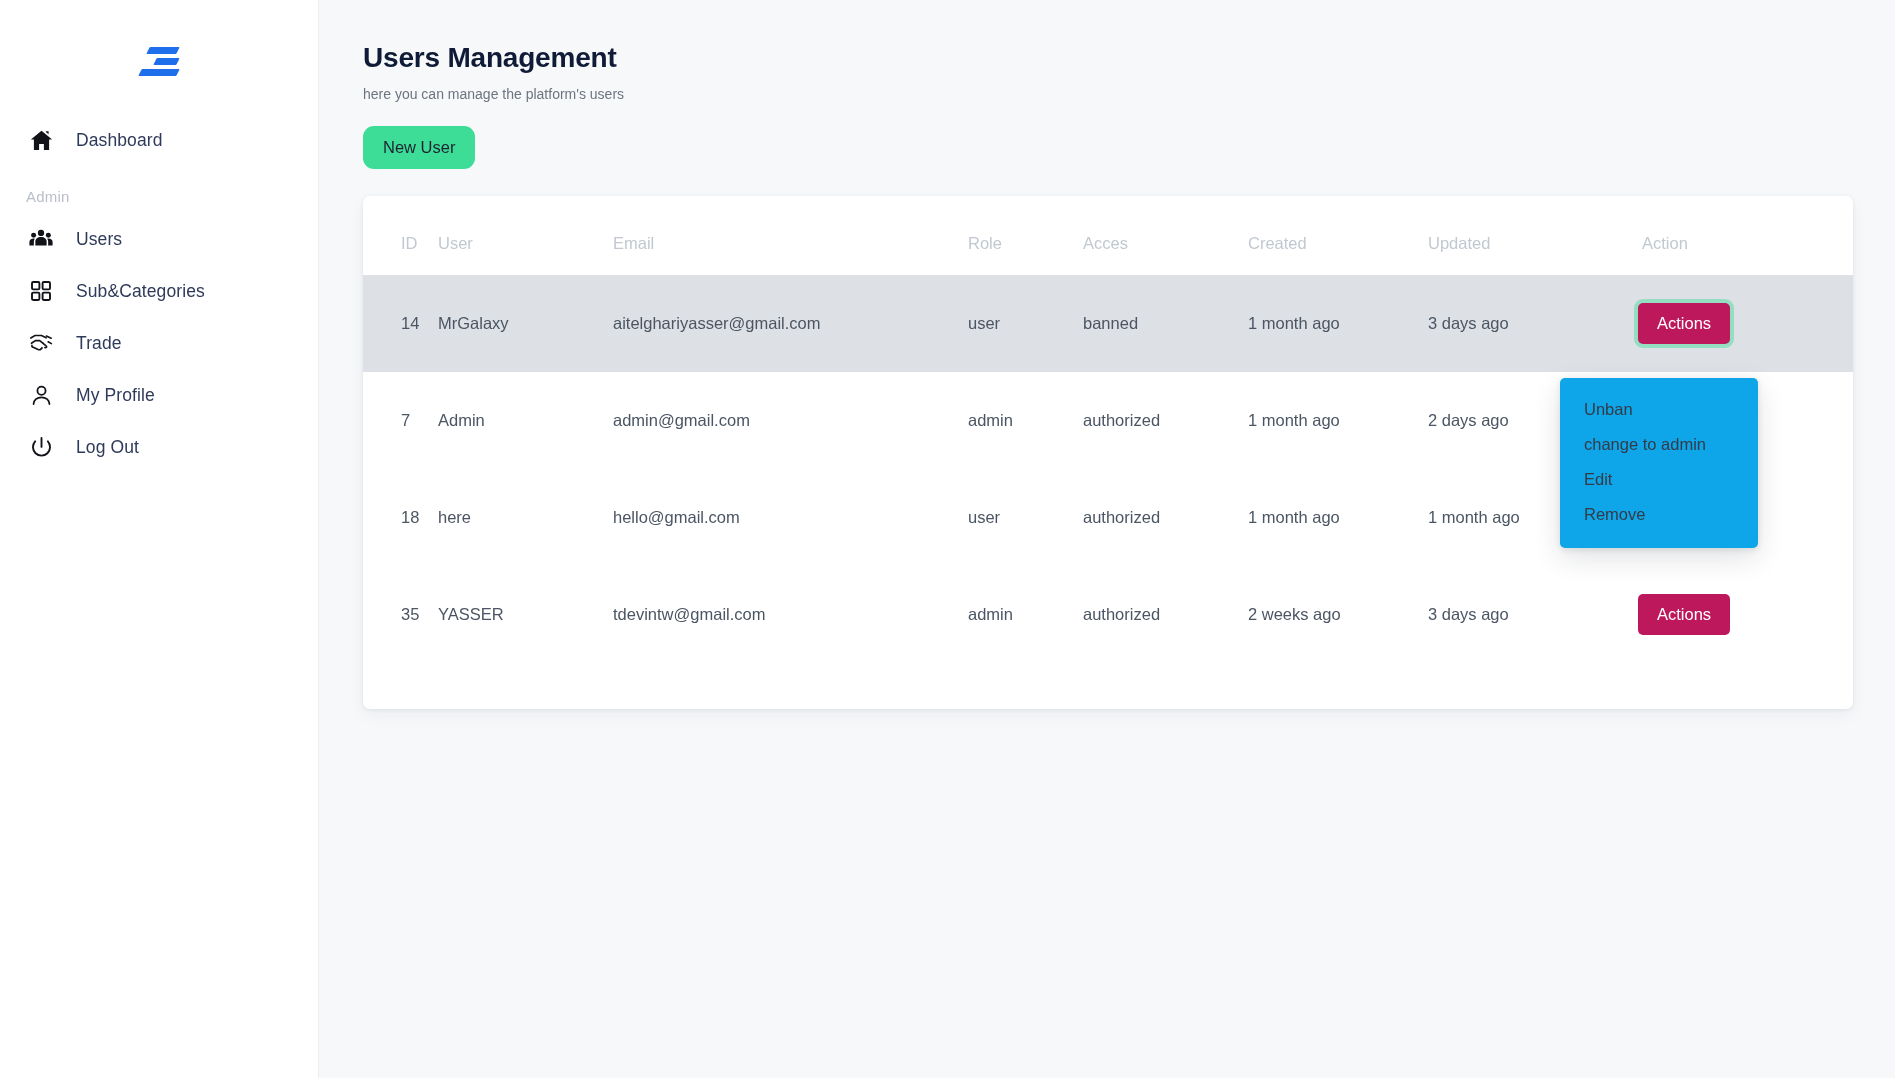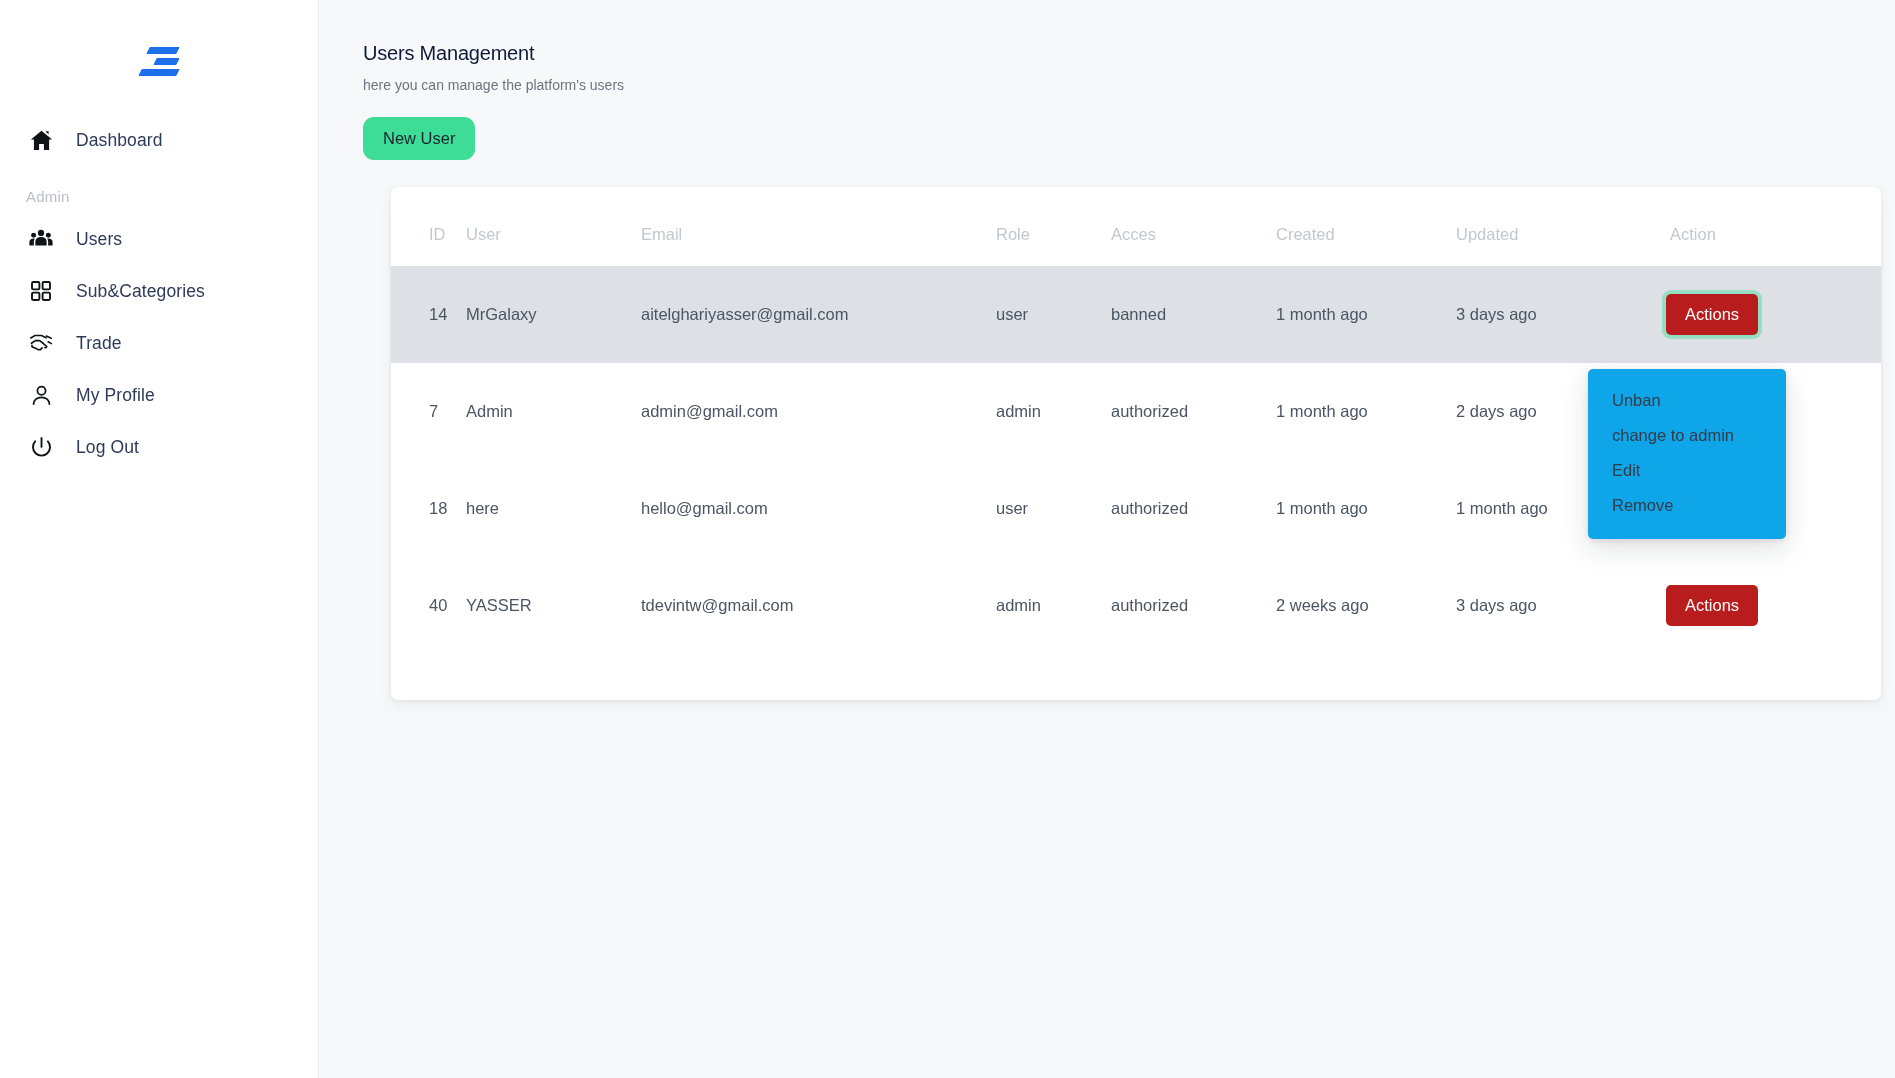--- a/index.html
+++ b/index.html
@@ -102,22 +102,22 @@
   .main {
     flex: 1;
     height: 1078px;
     background: #f6f8fa;
     padding: 42px 52px 0 44px;
     overflow: hidden;
     position: relative;
   }
 
   .page-title {
-    font-size: 20px;
-    font-weight: 400;
+    font-size: 28px;
+    font-weight: 700;
     color: #101b37;
     letter-spacing: -0.2px;
   }
 
   .page-subtitle {
     margin-top: 12px;
     font-size: 14px;
     color: #6d7480;
   }
 
@@ -136,21 +136,20 @@
 
   
   .card {
     margin-top: 27px;
     background: #ffffff;
     border-radius: 7px;
     box-shadow: 0 1px 4px rgba(30, 40, 60, 0.07), 0 6px 16px rgba(30, 40, 60, 0.05);
     padding: 0 0 46px 0;
     position: relative;
     width: 1490px;
-    margin-left: 28px;
   }
 
   table {
     width: 100%;
     border-collapse: collapse;
     table-layout: fixed;
   }
 
   thead th {
     text-align: left;
@@ -176,21 +175,21 @@
   col.c-role    { width: 115px; }
   col.c-acces   { width: 165px; }
   col.c-created { width: 180px; }
   col.c-updated { width: 210px; }
   col.c-action  { width: 215px; }
 
   th.th-id, td.td-id           { padding-left: 38px; }
   thead th.th-action           { padding-left: 4px; }
 
   .actions-btn {
-    background: #b91c1c;
+    background: #be185d;
     color: #ffffff;
     border: none;
     border-radius: 5px;
     font-family: inherit;
     font-size: 16.5px;
     padding: 11px 19px;
     cursor: pointer;
     position: relative;
   }
   .actions-btn.focused {
@@ -377,21 +376,21 @@
               <td class="td-id">18</td>
               <td>here</td>
               <td>hello@gmail.com</td>
               <td>user</td>
               <td>authorized</td>
               <td>1 month ago</td>
               <td>1 month ago</td>
               <td class="action-cell"><button class="actions-btn">Actions</button></td>
             </tr>
             <tr>
-              <td class="td-id">40</td>
+              <td class="td-id">35</td>
               <td>YASSER</td>
               <td>tdevintw@gmail.com</td>
               <td>admin</td>
               <td>authorized</td>
               <td>2 weeks ago</td>
               <td>3 days ago</td>
               <td class="action-cell"><button class="actions-btn">Actions</button></td>
             </tr>
           </tbody>
       </table>

